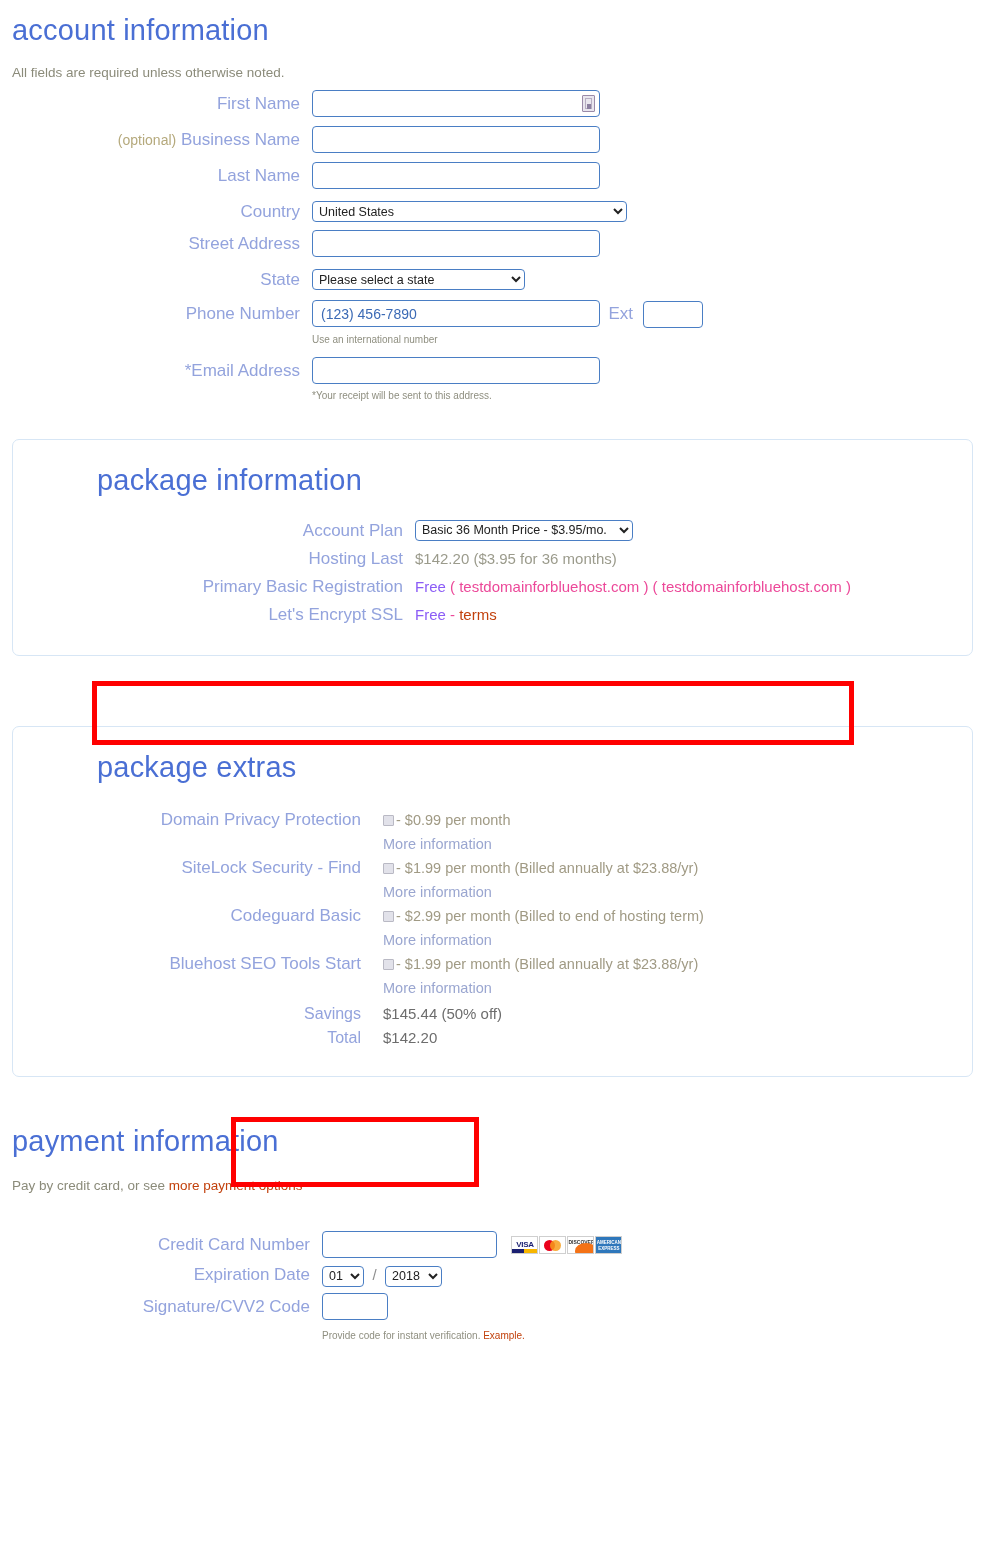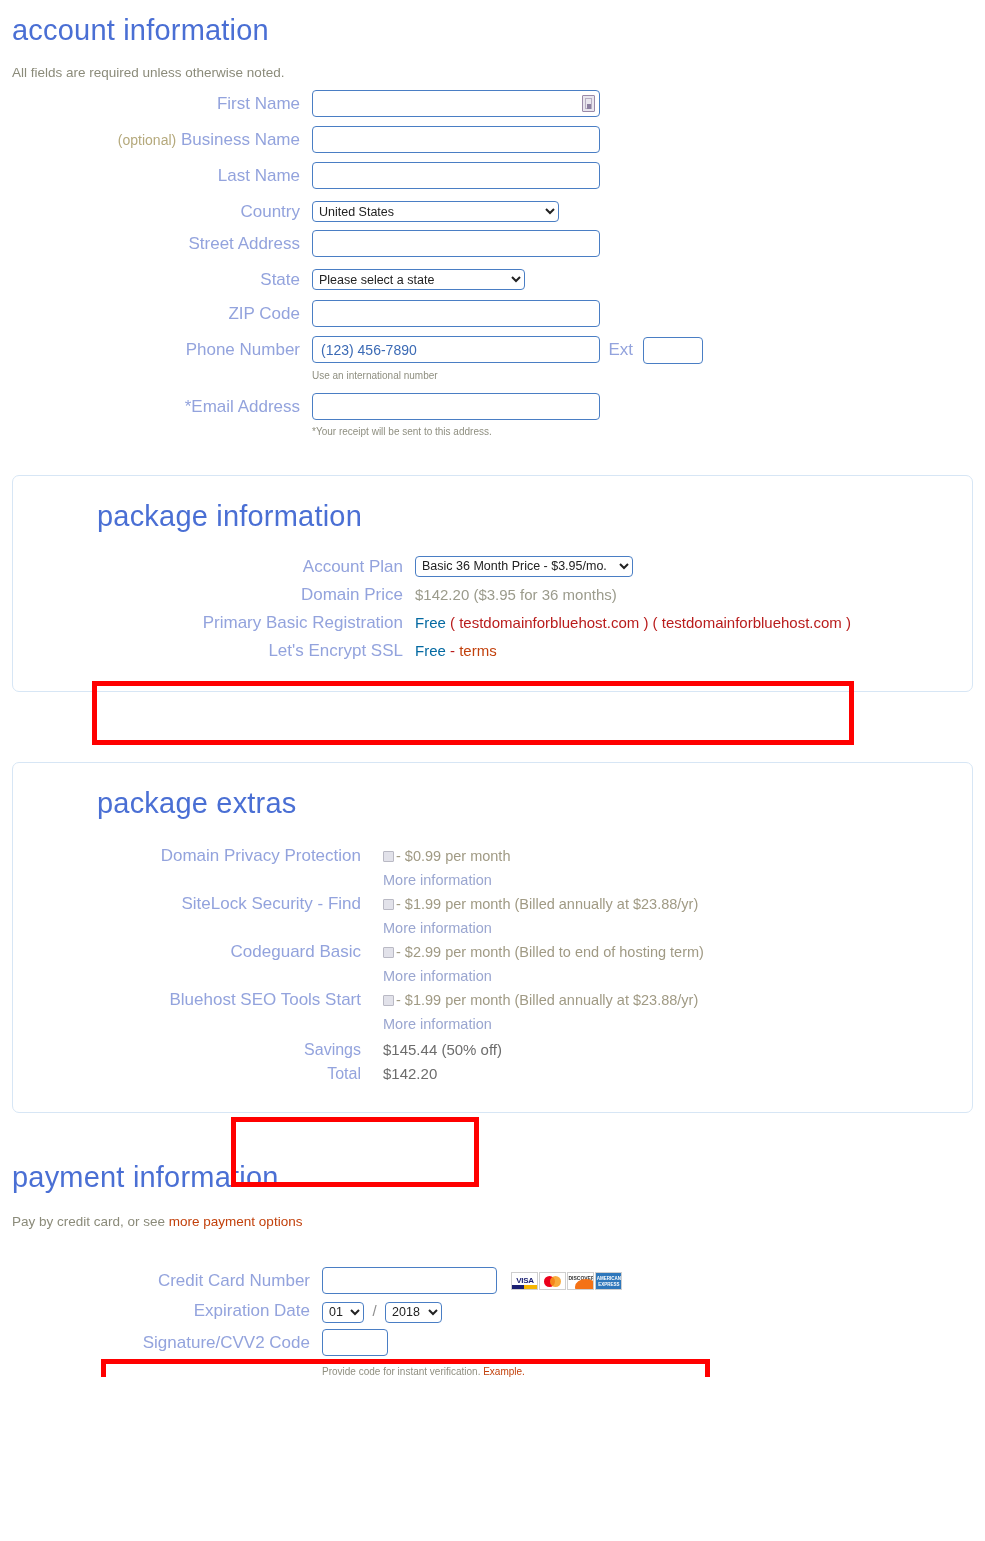--- a/index.html
+++ b/index.html
@@ -120,22 +120,22 @@
   #package-information { margin-top: 38px; }
   #package-information .pkg-rows { margin-top: 20px; padding-bottom: 26px; }
   .pkg-row { display: flex; align-items: flex-start; line-height: 28px; }
   .pkg-row .lbl { width: 342px; line-height: 28px; }
   .pkg-row .val {
     margin-left: 12px;
     font-size: 15px;
     color: #9b9b8c;
     line-height: 28px;
   }
-  .pkg-row .val .strong { color: #0369a1; }
-  .pkg-row .val .dom { color: #b91c1c; text-align: center; }
+  .pkg-row .val .strong { color: #8b5cf6; }
+  .pkg-row .val .dom { color: #ec4899; text-align: center; }
   .link { color: #c2410c; text-decoration: none; }
 
   
   #package-extras { margin-top: 70px; }
   #package-extras .ext-rows { margin-top: 24px; padding-bottom: 26px; }
   .ext-row { display: flex; align-items: flex-start; }
   .ext-row .lbl { width: 300px; line-height: 24px; font-size: 17px; }
   .ext-row .ext-body { margin-left: 22px; }
   .ext-line { font-size: 14.5px; color: #a09a84; line-height: 24px; white-space: nowrap; }
   .cbx {
@@ -248,21 +248,21 @@
     <div class="form-row">
       <div class="lbl">Last Name</div>
       <div class="ctrl">
         <input class="tbox" style="width: 288px;" type="text" value="">
       </div>
     </div>
 
     <div class="form-row" style="margin-bottom:4px">
       <div class="lbl">Country</div>
       <div class="ctrl" style="margin-top:3px">
-        <select class="sbox" style="width:247px">
+        <select class="sbox" style="width:315px">
           <option>United States</option>
         </select>
       </div>
     </div>
 
     <div class="form-row">
       <div class="lbl">Street Address</div>
       <div class="ctrl">
         <input class="tbox" style="width: 288px;" type="text" value="">
       </div>
@@ -271,26 +271,20 @@
 
     <div class="form-row" style="margin-bottom:6px">
       <div class="lbl">State</div>
       <div class="ctrl" style="margin-top:3px">
         <select class="sbox" style="width:213px">
           <option>Please select a state</option>
         </select>
       </div>
     </div>
 
-    <div class="form-row">
-      <div class="lbl">ZIP Code</div>
-      <div class="ctrl">
-        <input class="tbox" style="width: 288px;" type="text" value="">
-      </div>
-    </div>
 
     <div class="form-row" style="margin-bottom:0">
       <div class="lbl">Phone Number</div>
       <div class="ctrl">
         <input class="tbox" style="width: 288px;" type="text" value="(123) 456-7890">
         <span class="lbl" style="width:auto;margin:0 6px 0 4px;display:inline-block;vertical-align:middle">Ext</span>
         <input class="tbox" style="width: 60px; vertical-align: middle;" type="text" value="">
         <div class="helper" style="margin-top:6px">Use an international number</div>
       </div>
     </div>
@@ -312,21 +306,21 @@
       <div class="pkg-row">
         <div class="lbl">Account Plan</div>
         <div class="val" style="line-height:24px">
           <select class="sbox" style="width:218px">
             <option>Basic 36 Month Price - $3.95/mo.</option>
           </select>
         </div>
       </div>
 
       <div class="pkg-row">
-        <div class="lbl">Domain Price</div>
+        <div class="lbl">Hosting Last</div>
         <div class="val">$142.20  ($3.95 for 36 months)</div>
       </div>
 
       <div class="pkg-row">
         <div class="lbl">Primary Basic Registration</div>
         <div class="val">
           <span class="strong">Free</span>
           <span class="dom">( testdomainforbluehost.com )</span>
           <span class="dom">( testdomainforbluehost.com )</span>
         </div>

